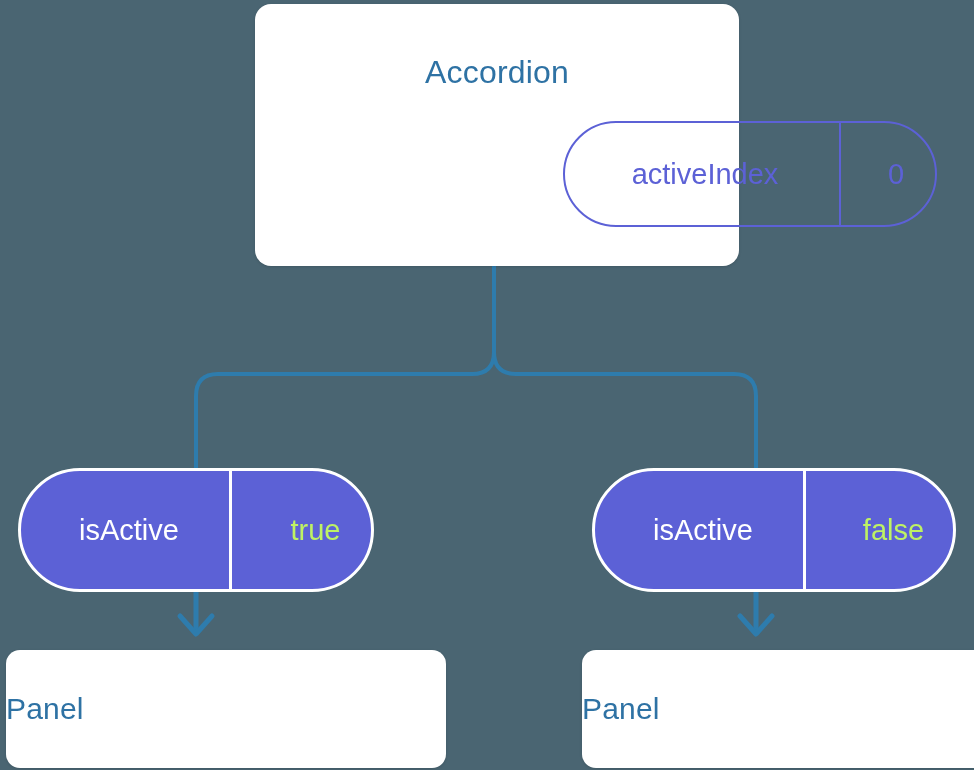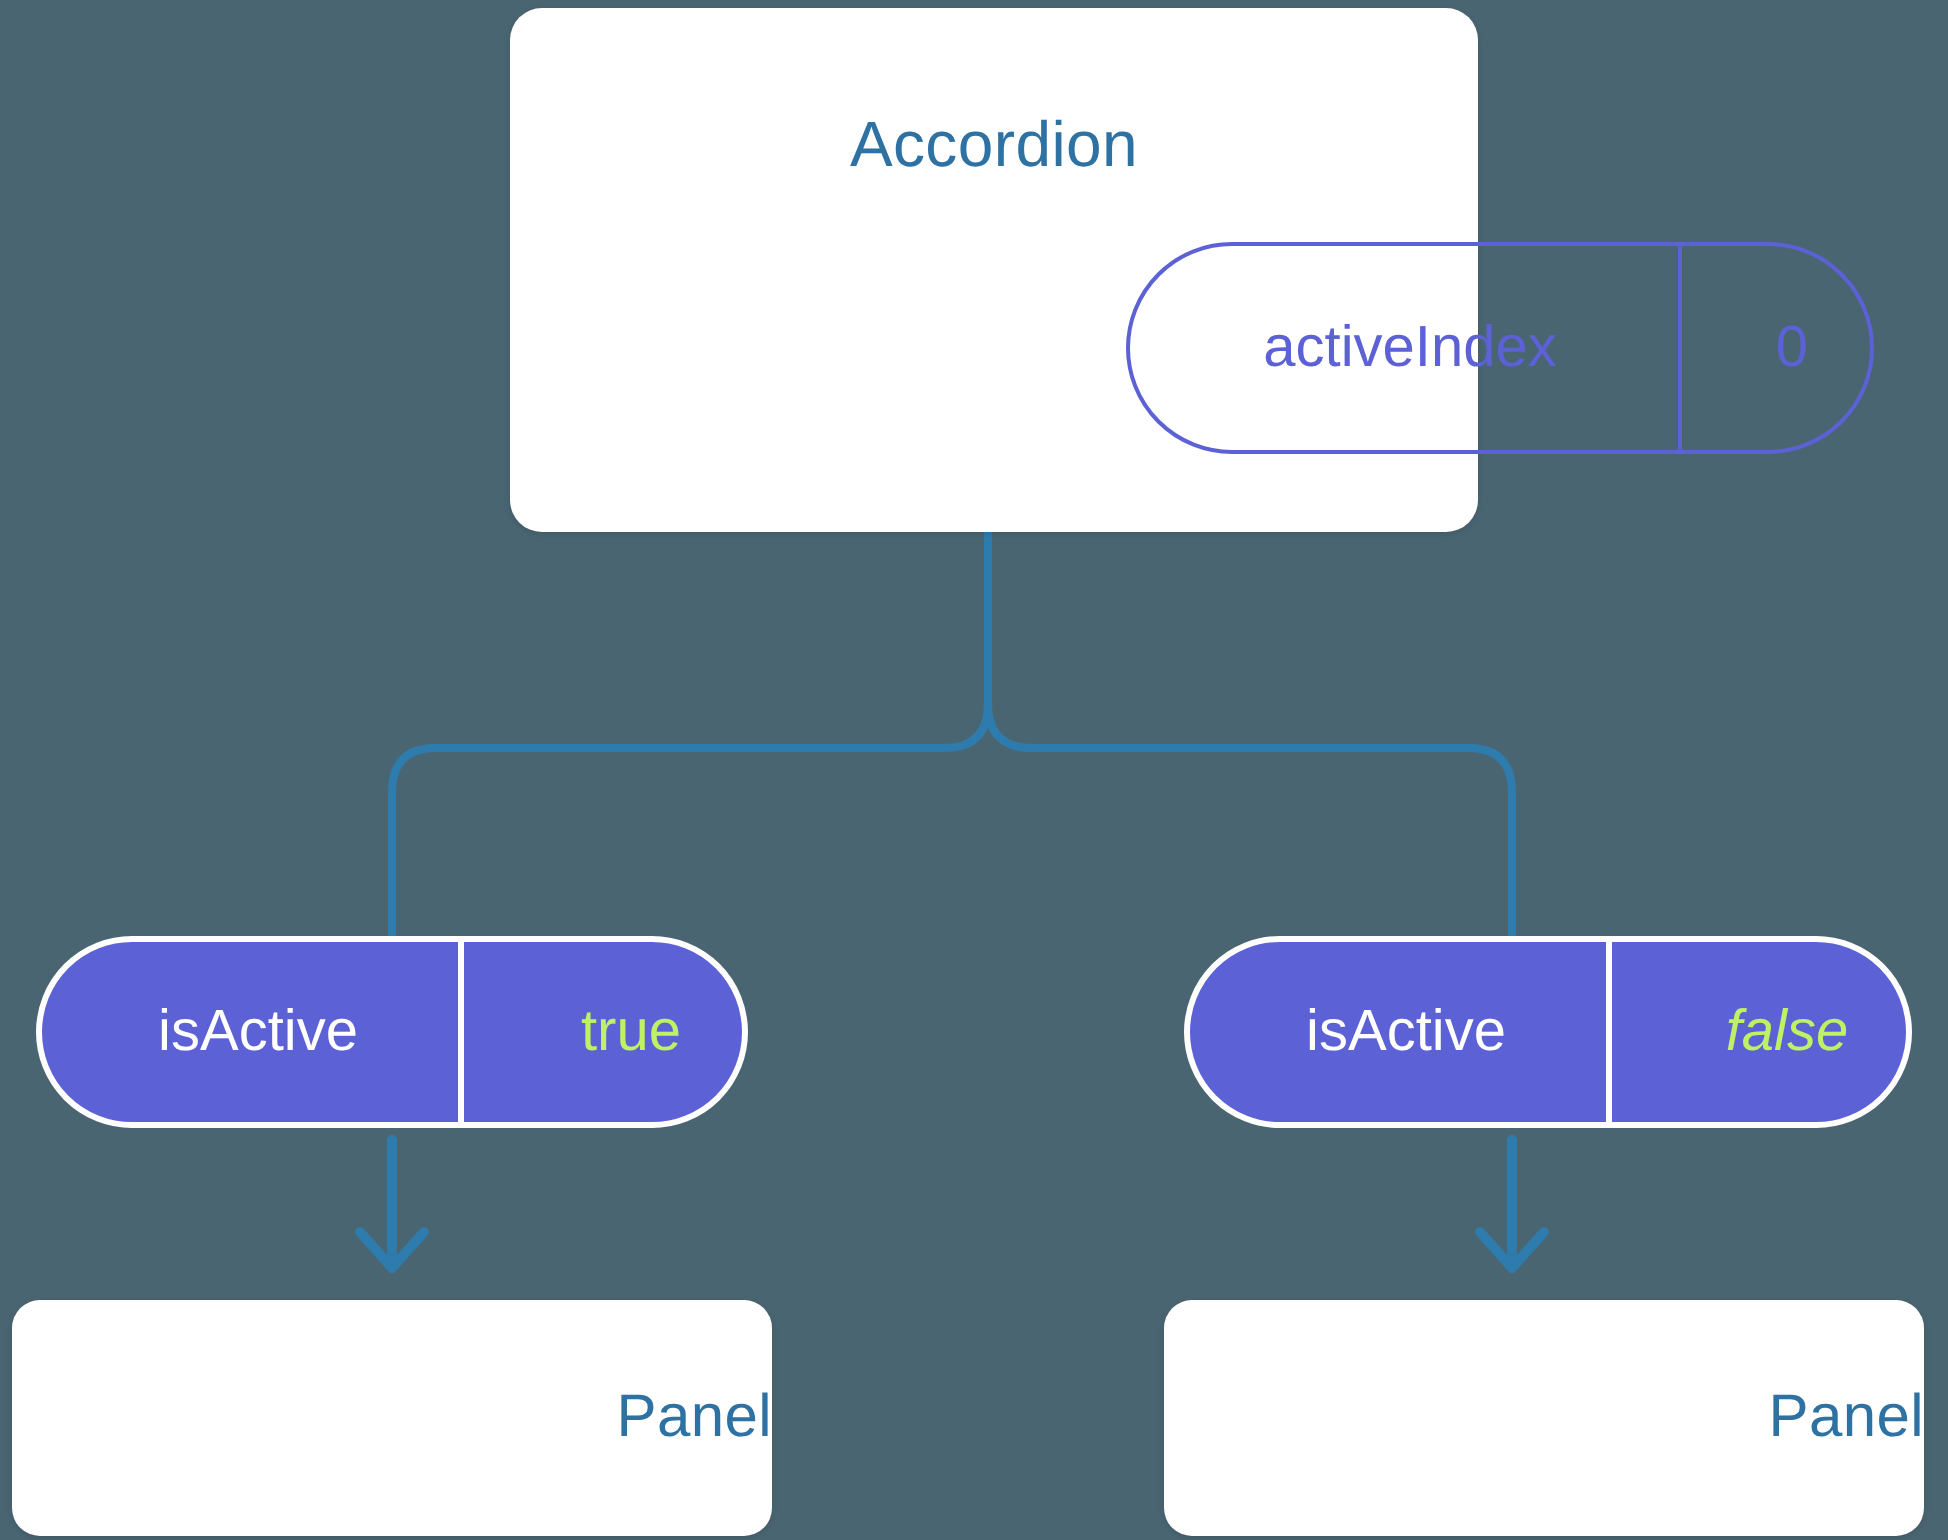--- a/index.html
+++ b/index.html
@@ -62,26 +62,26 @@
     flex-direction: column;
     align-items: center;
   }
   #accordion-card .card-title {
     margin-top: 50px;
     font-size: 32px;
   }
 
   
   .panel-card {
-    width: 380px;
+    width: 440px;
     height: 118px;
     top: 650px;
     display: flex;
     align-items: center;
-    justify-content: flex-end;
+    justify-content: flex-start;
   }
   #panel-card-left  { left: 6px;   }
   #panel-card-right { left: 582px; }
   .panel-card .card-title { font-size: 30px; }
 
   
   .pill {
     position: absolute;
     display: flex;
     align-items: stretch;
@@ -117,37 +117,37 @@
   }
   #state-pill .pill-val {
     flex: 1 1 auto;
     color: #5C61D6;
     padding-right: 12px;
   }
 
   
   .pill-filled {
     top: 468px;
-    height: 96px;
+    height: 124px;
     background: #5C61D6;
     border: 3px solid #FFFFFF;
   }
   .pill-filled .pill-key {
     color: #FFFFFF;
     border-right: 3px solid #FFFFFF;
   }
   .pill-filled .pill-val { color: #bef264; }
 
   #pill-left  { left: 18px;  width: 356px; }
   #pill-left .pill-key { flex: 0 0 211px; padding-left: 8px; }
   #pill-left .pill-val { flex: 1 1 auto; }
 
   #pill-right { left: 592px; width: 364px; }
   #pill-right .pill-key { flex: 0 0 211px; padding-left: 8px; }
-  #pill-right .pill-val { flex: 1 1 auto; font-style: italic; }
+  #pill-right .pill-val { flex: 1 1 auto; }
 </style>
 </head>
 <body>
 
 <div id="canvas">
 
   <svg id="connectors" viewBox="0 0 974 770" width="974" height="770">
 
     <path d="M 494 266 L 494 352
              Q 494 374 472 374

